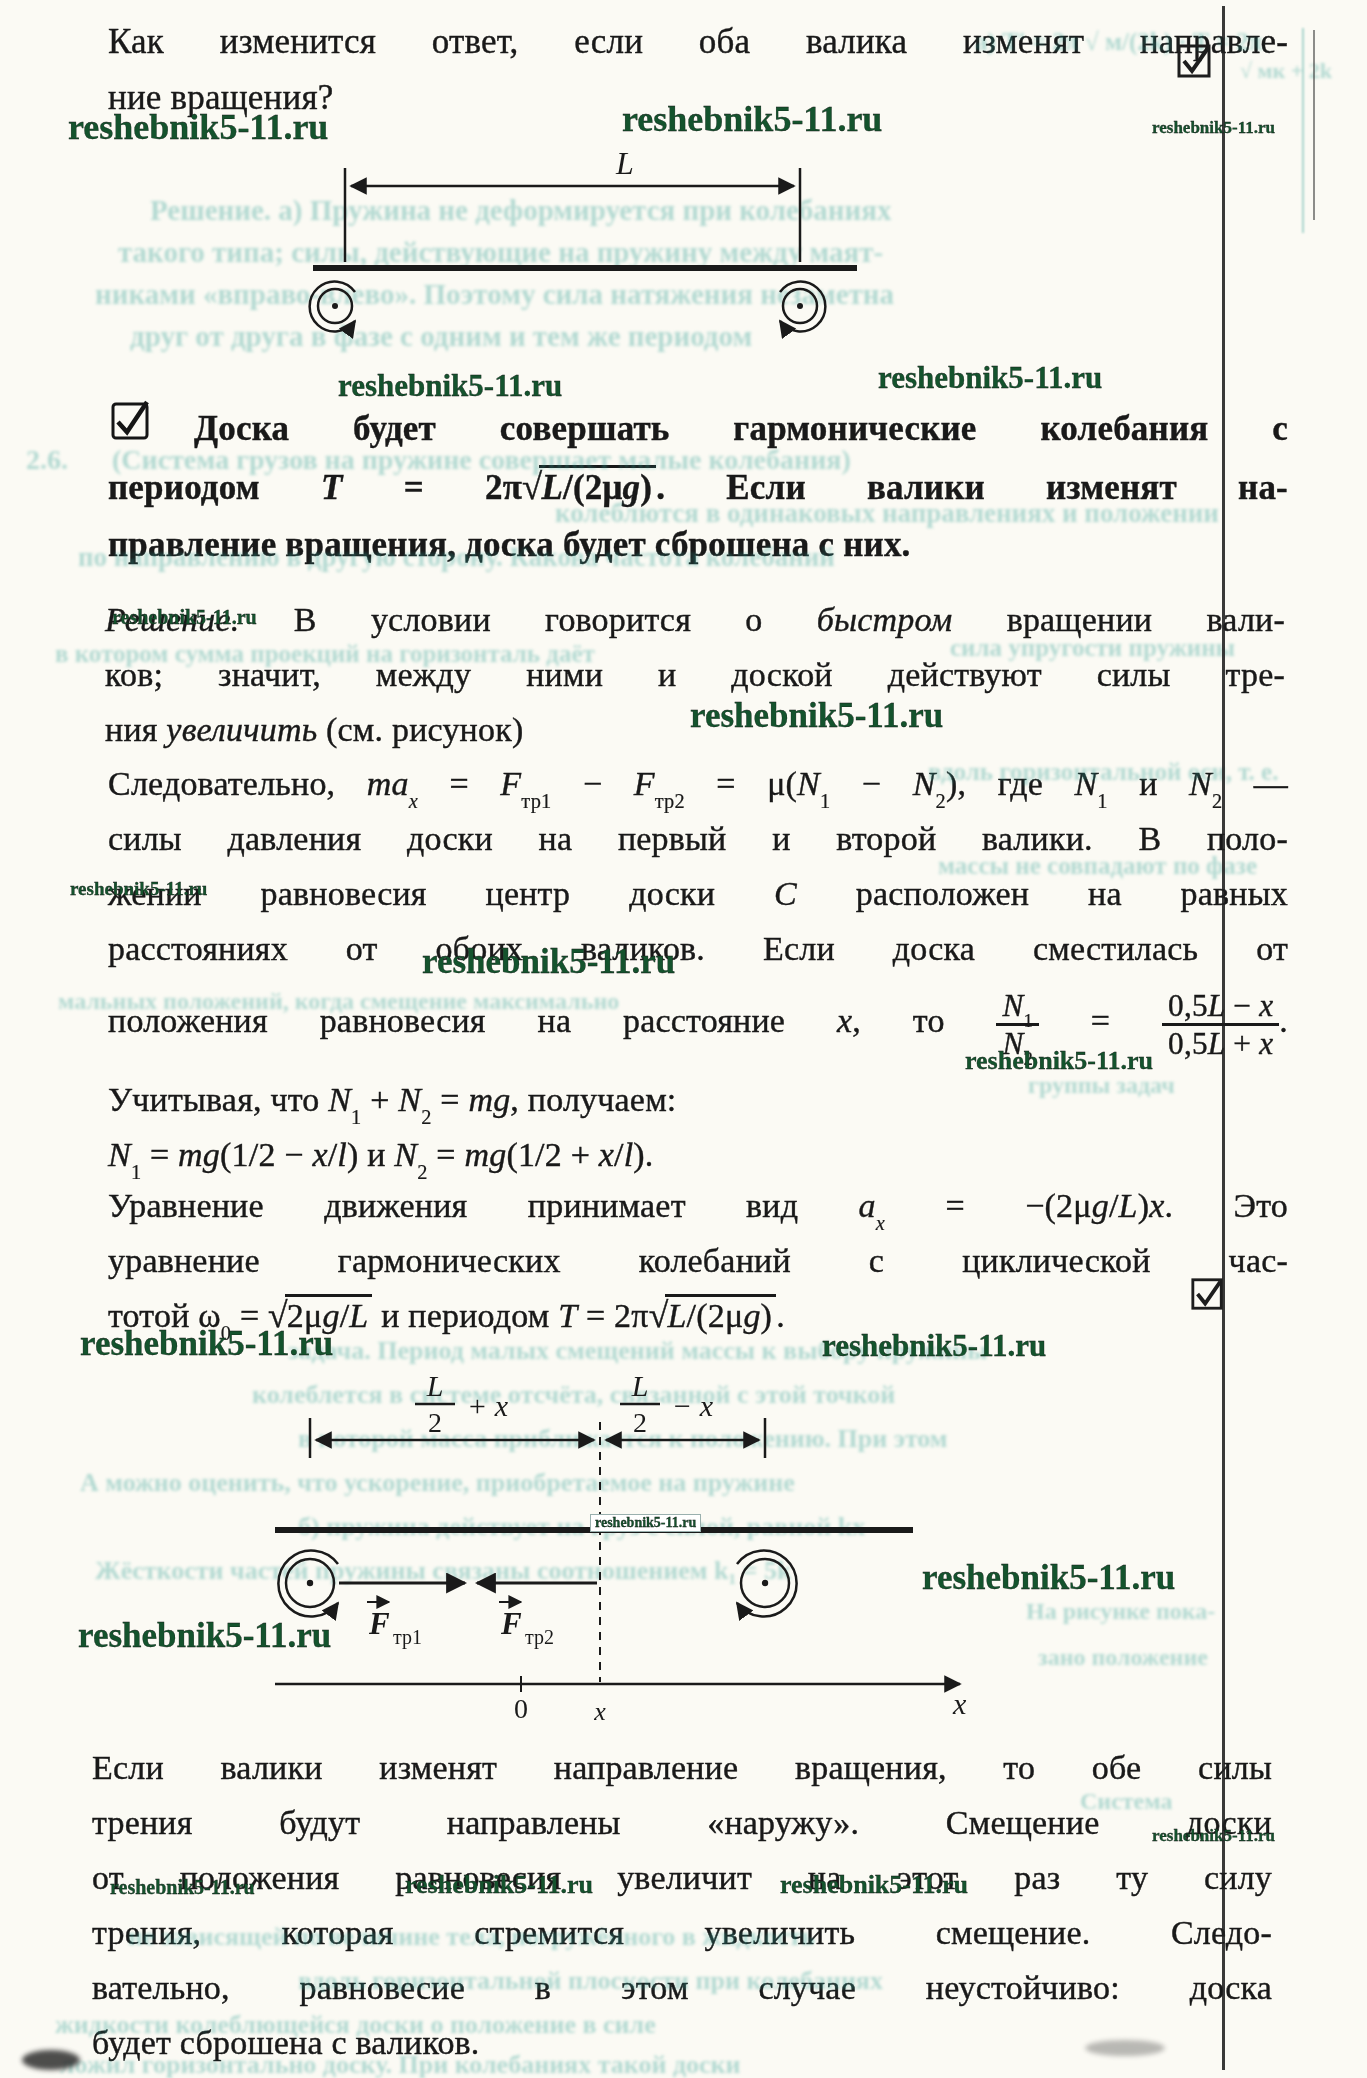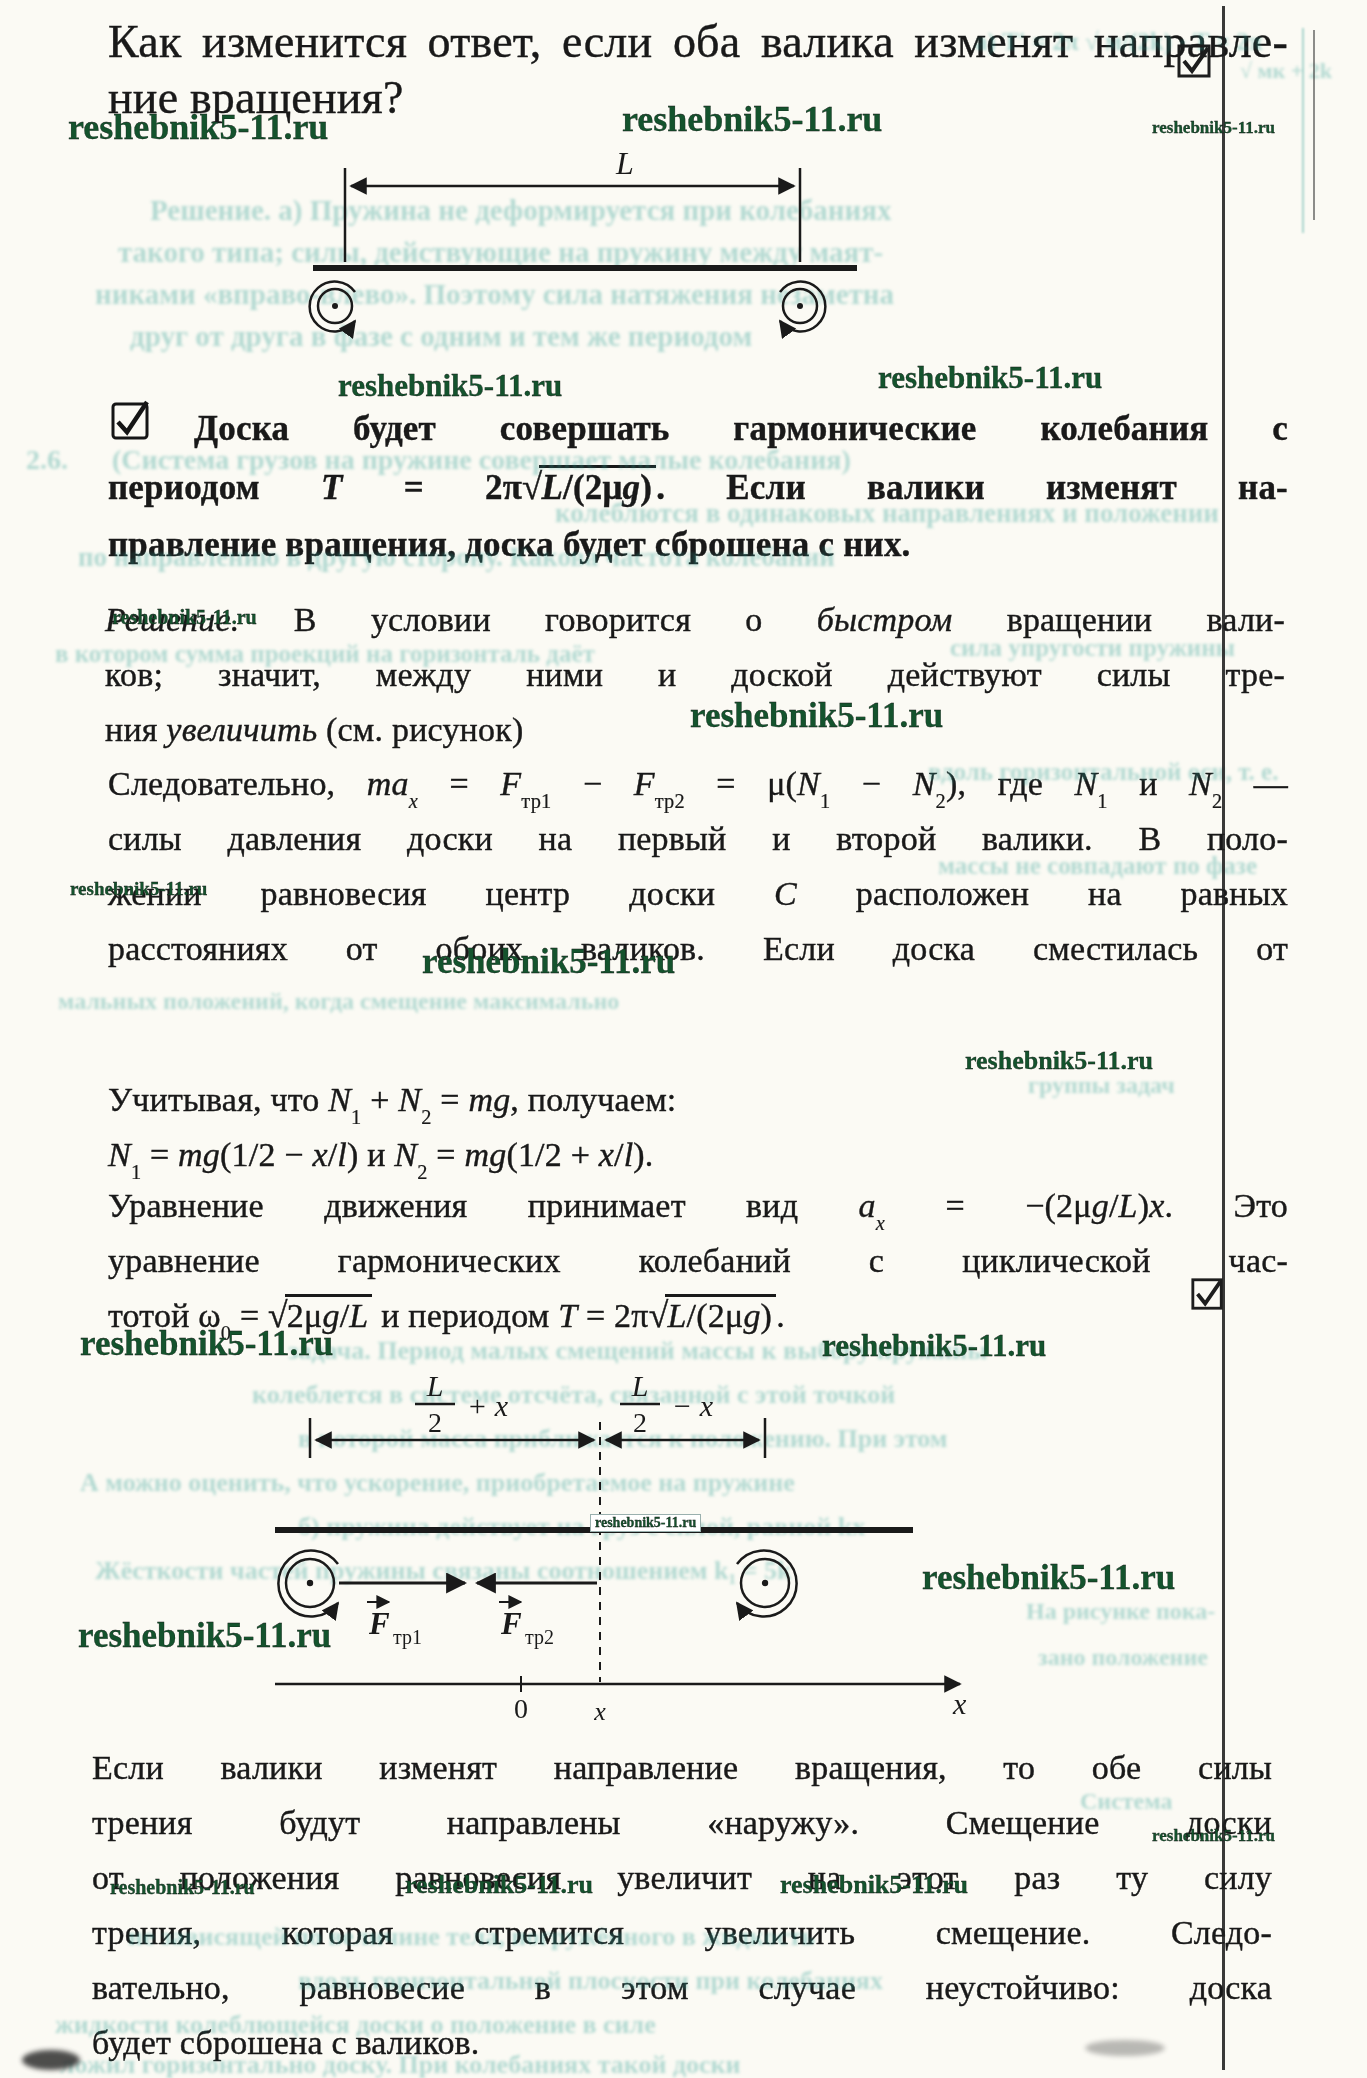--- a/index.html
+++ b/index.html
@@ -3,21 +3,21 @@
 <meta charset="utf-8">
 <style>
   *{box-sizing:border-box}
   body{margin:0;background:#777}
   .page{position:relative;width:1367px;height:2078px;margin:0 auto;background:#fbfaf4;
         font-family:"Liberation Serif","DejaVu Serif",serif;color:#191919;overflow:hidden}
   
   .txtblock{position:absolute;width:1180px;-webkit-text-stroke:0.4px #191919;letter-spacing:.2px}
   .pl{text-align:justify;text-align-last:justify;white-space:nowrap;overflow:visible}
   .pl.end{text-align-last:left}
-  .q{font-size:46px}.q .pl{height:56px;line-height:56px}
+  .q{font-size:35px}.q .pl{height:56px;line-height:56px}
   .ans{font-size:35px;font-weight:700}.ans .pl{height:58px;line-height:58px}
   .b34{font-size:34px}.b34 .pl{height:55px;line-height:55px}
   .b34 .pl.tall{height:90px;line-height:90px}
   sub{font-size:60%;line-height:0;position:relative;top:.24em;-webkit-text-stroke:0.2px #191919}
   i{font-style:italic}
   .frac{display:inline-block;vertical-align:middle;text-align:center;line-height:1.12;font-size:92%}
   .fn{display:block;border-bottom:3px solid currentColor;padding:0 6px}
   .fd{display:block;padding:0 6px}
   .sqrt{white-space:nowrap}
   .rs{font-size:1.05em}
@@ -174,20 +174,21 @@
     <div class="pl"><i>Решение.</i> В условии говорится о <i>быстром</i> вращении вали-</div>
     <div class="pl">ков; значит, между ними и доской действуют силы тре-</div>
     <div class="pl end">ния <i>увеличить</i> (см. рисунок)</div>
   </div>
 
   <div class="txtblock b34" style="left:108px;top:756px">
     <div class="pl">Следовательно, <i>ma<sub>x</sub></i> = <i>F</i><sub>тр1</sub> − <i>F</i><sub>тр2</sub> = μ(<i>N</i><sub>1</sub> − <i>N</i><sub>2</sub>), где <i>N</i><sub>1</sub> и <i>N</i><sub>2</sub> —</div>
     <div class="pl">силы давления доски на первый и второй валики. В поло-</div>
     <div class="pl">жении равновесия центр доски <i>C</i> расположен на равных</div>
     <div class="pl">расстояниях от обоих валиков. Если доска сместилась от</div>
+    <div class="pl tall">положения равновесия на расстояние <i>x</i>, то <span class="frac"><span class="fn"><i>N</i><sub>1</sub></span><span class="fd"><i>N</i><sub>2</sub></span></span> = <span class="frac"><span class="fn">0,5<i>L</i> − <i>x</i></span><span class="fd">0,5<i>L</i> + <i>x</i></span></span>.</div>
   </div>
 
   <div class="txtblock b34" style="left:108px;top:1072px">
     <div class="pl end">Учитывая, что <i>N</i><sub>1</sub> + <i>N</i><sub>2</sub> = <i>mg</i>, получаем:</div>
     <div class="pl end"><i>N</i><sub>1</sub> = <i>mg</i>(1/2 − <i>x</i>/<i>l</i>) и <i>N</i><sub>2</sub> = <i>mg</i>(1/2 + <i>x</i>/<i>l</i>).</div>
   </div>
 
   <div class="txtblock b34" style="left:108px;top:1178px">
     <div class="pl">Уравнение движения принимает вид <i>a<sub>x</sub></i> = −(2μ<i>g</i>/<i>L</i>)<i>x</i>. Это</div>
     <div class="pl">уравнение гармонических колебаний с циклической час-</div>

